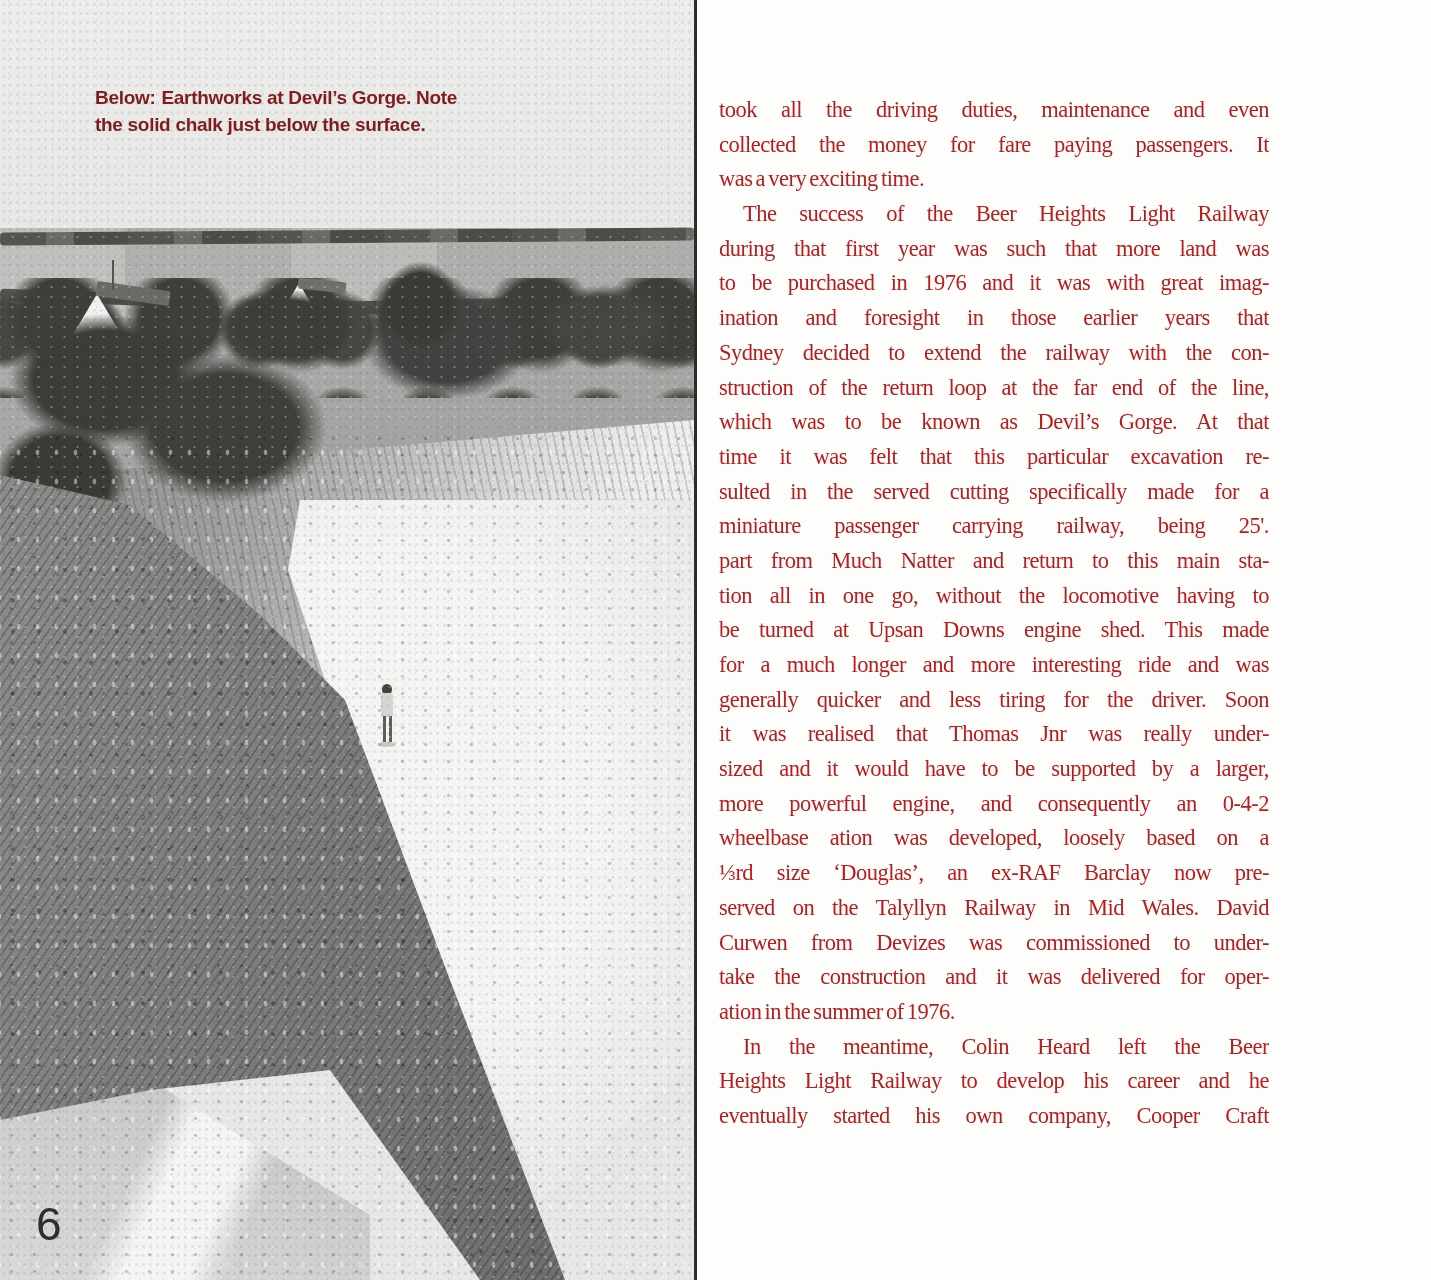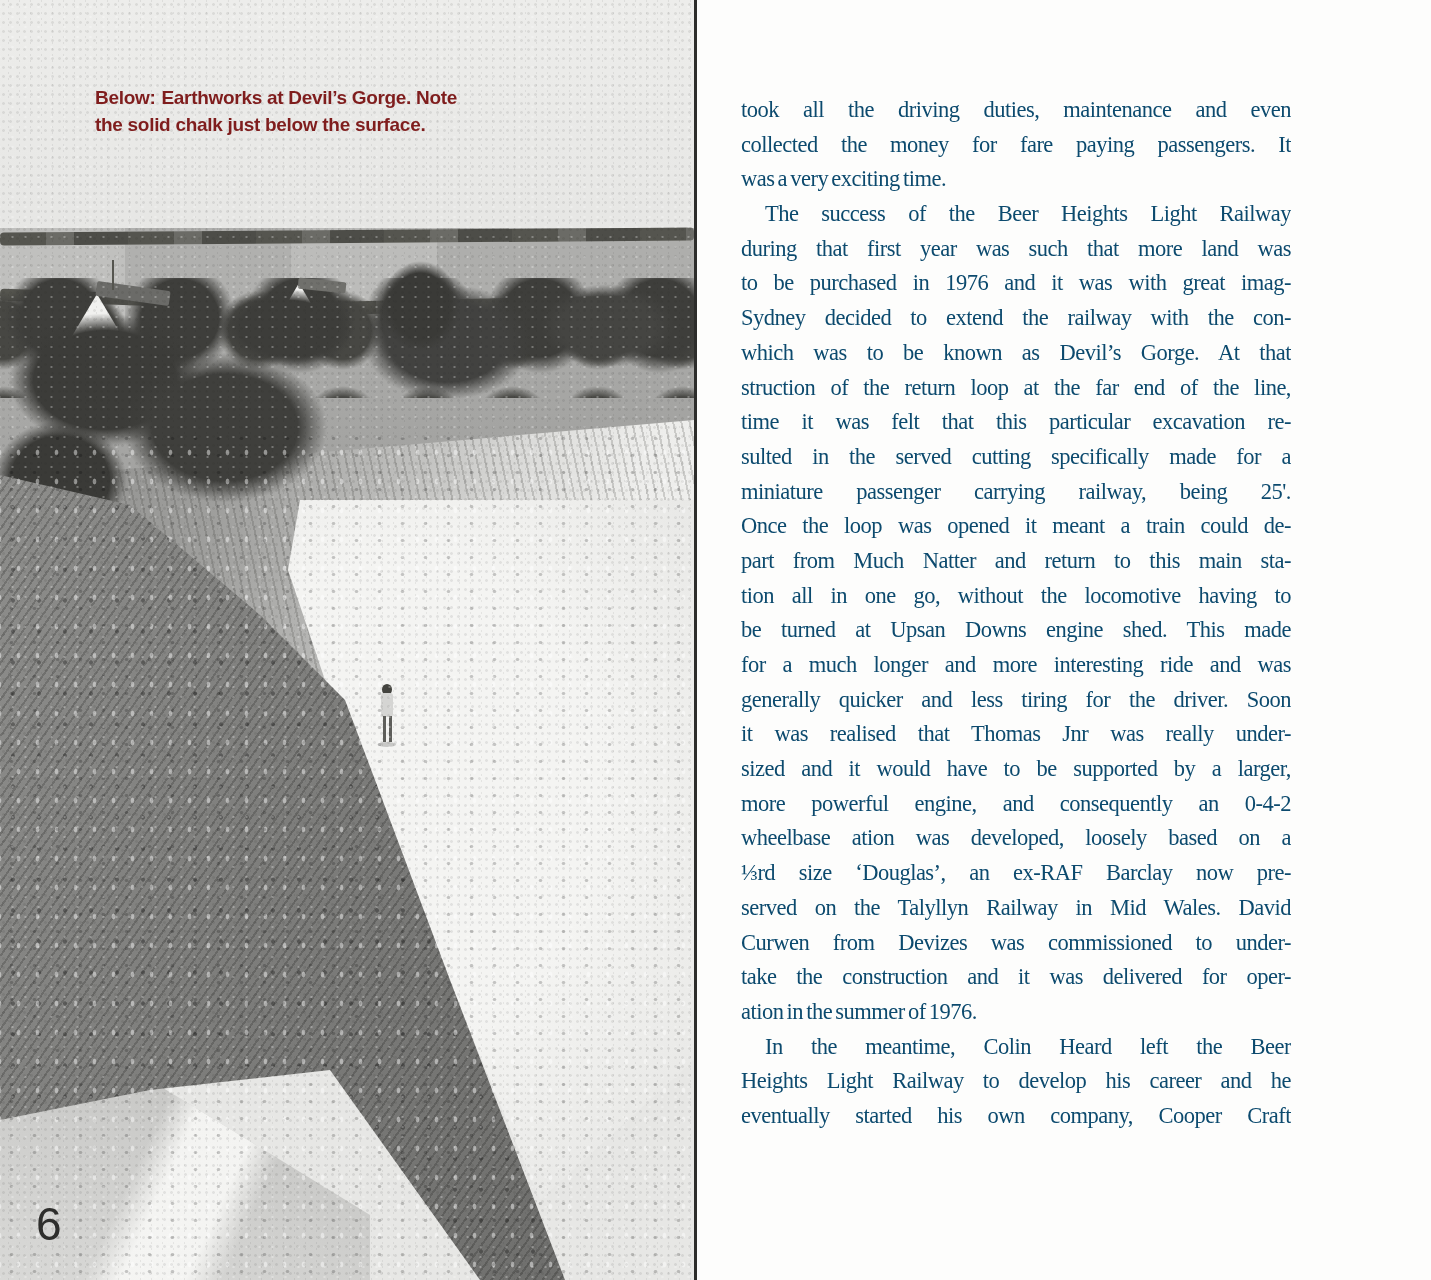--- a/index.html
+++ b/index.html
@@ -98,21 +98,21 @@
     font-size:19px;line-height:27px;letter-spacing:-.3px;}
   .cap-label{margin-right:6px;}
   .pagenum{position:absolute;left:36px;top:1200px;color:#2e2e2c;
     font-family:"Liberation Sans","DejaVu Sans",sans-serif;font-size:46px;line-height:48px;font-weight:400;}
 
   
   .spine{position:absolute;left:694px;top:0;width:3px;height:1280px;background:#2d2d2b;}
 
   
   .right-page{position:absolute;left:697px;top:0;width:734px;height:1280px;background:#fdfdfc;}
-  .text-col{position:absolute;left:44px;top:93px;width:550px;color:#0c4a6e;font-family:Liberation Serif, serif;}
+  .text-col{position:absolute;left:22px;top:93px;width:550px;color:#b91c1c;font-family:Liberation Serif, serif;}
   .line{height:34.7px;line-height:34.7px;font-size:22.5px;letter-spacing:-.5px;word-spacing:-2px;
         text-align:justify;text-align-last:justify;overflow:hidden;white-space:normal;}
   .line.indent{text-indent:24px;}
   .line.last{text-align-last:left;}
 </style>
 </head>
 <body>
 
 <div class="screen">
 
@@ -163,27 +163,27 @@
   <div class="spine"></div>
 
   <div class="right-page">
     <div class="text-col">
         <div class="line">took all the driving duties, maintenance and even</div>
         <div class="line">collected the money for fare paying passengers. It</div>
         <div class="line last">was a very exciting time.</div>
         <div class="line indent">The success of the Beer Heights Light Railway</div>
         <div class="line">during that first year was such that more land was</div>
         <div class="line">to be purchased in 1976 and it was with great imag-</div>
+        <div class="line">ination and foresight in those earlier years that</div>
         <div class="line">Sydney decided to extend the railway with the con-</div>
+        <div class="line">struction of the return loop at the far end of the line,</div>
         <div class="line">which was to be known as Devil’s Gorge. At that</div>
-        <div class="line">struction of the return loop at the far end of the line,</div>
         <div class="line">time it was felt that this particular excavation re-</div>
         <div class="line">sulted in the served cutting specifically made for a</div>
         <div class="line">miniature passenger carrying railway, being 25'.</div>
-        <div class="line">Once the loop was opened it meant a train could de-</div>
         <div class="line">part from Much Natter and return to this main sta-</div>
         <div class="line">tion all in one go, without the locomotive having to</div>
         <div class="line">be turned at Upsan Downs engine shed. This made</div>
         <div class="line">for a much longer and more interesting ride and was</div>
         <div class="line">generally quicker and less tiring for the driver. Soon</div>
         <div class="line">it was realised that Thomas Jnr was really under-</div>
         <div class="line">sized and it would have to be supported by a larger,</div>
         <div class="line">more powerful engine, and consequently an 0-4-2</div>
         <div class="line">wheelbase ation was developed, loosely based on a</div>
         <div class="line">⅓rd size ‘Douglas’, an ex-RAF Barclay now pre-</div>

